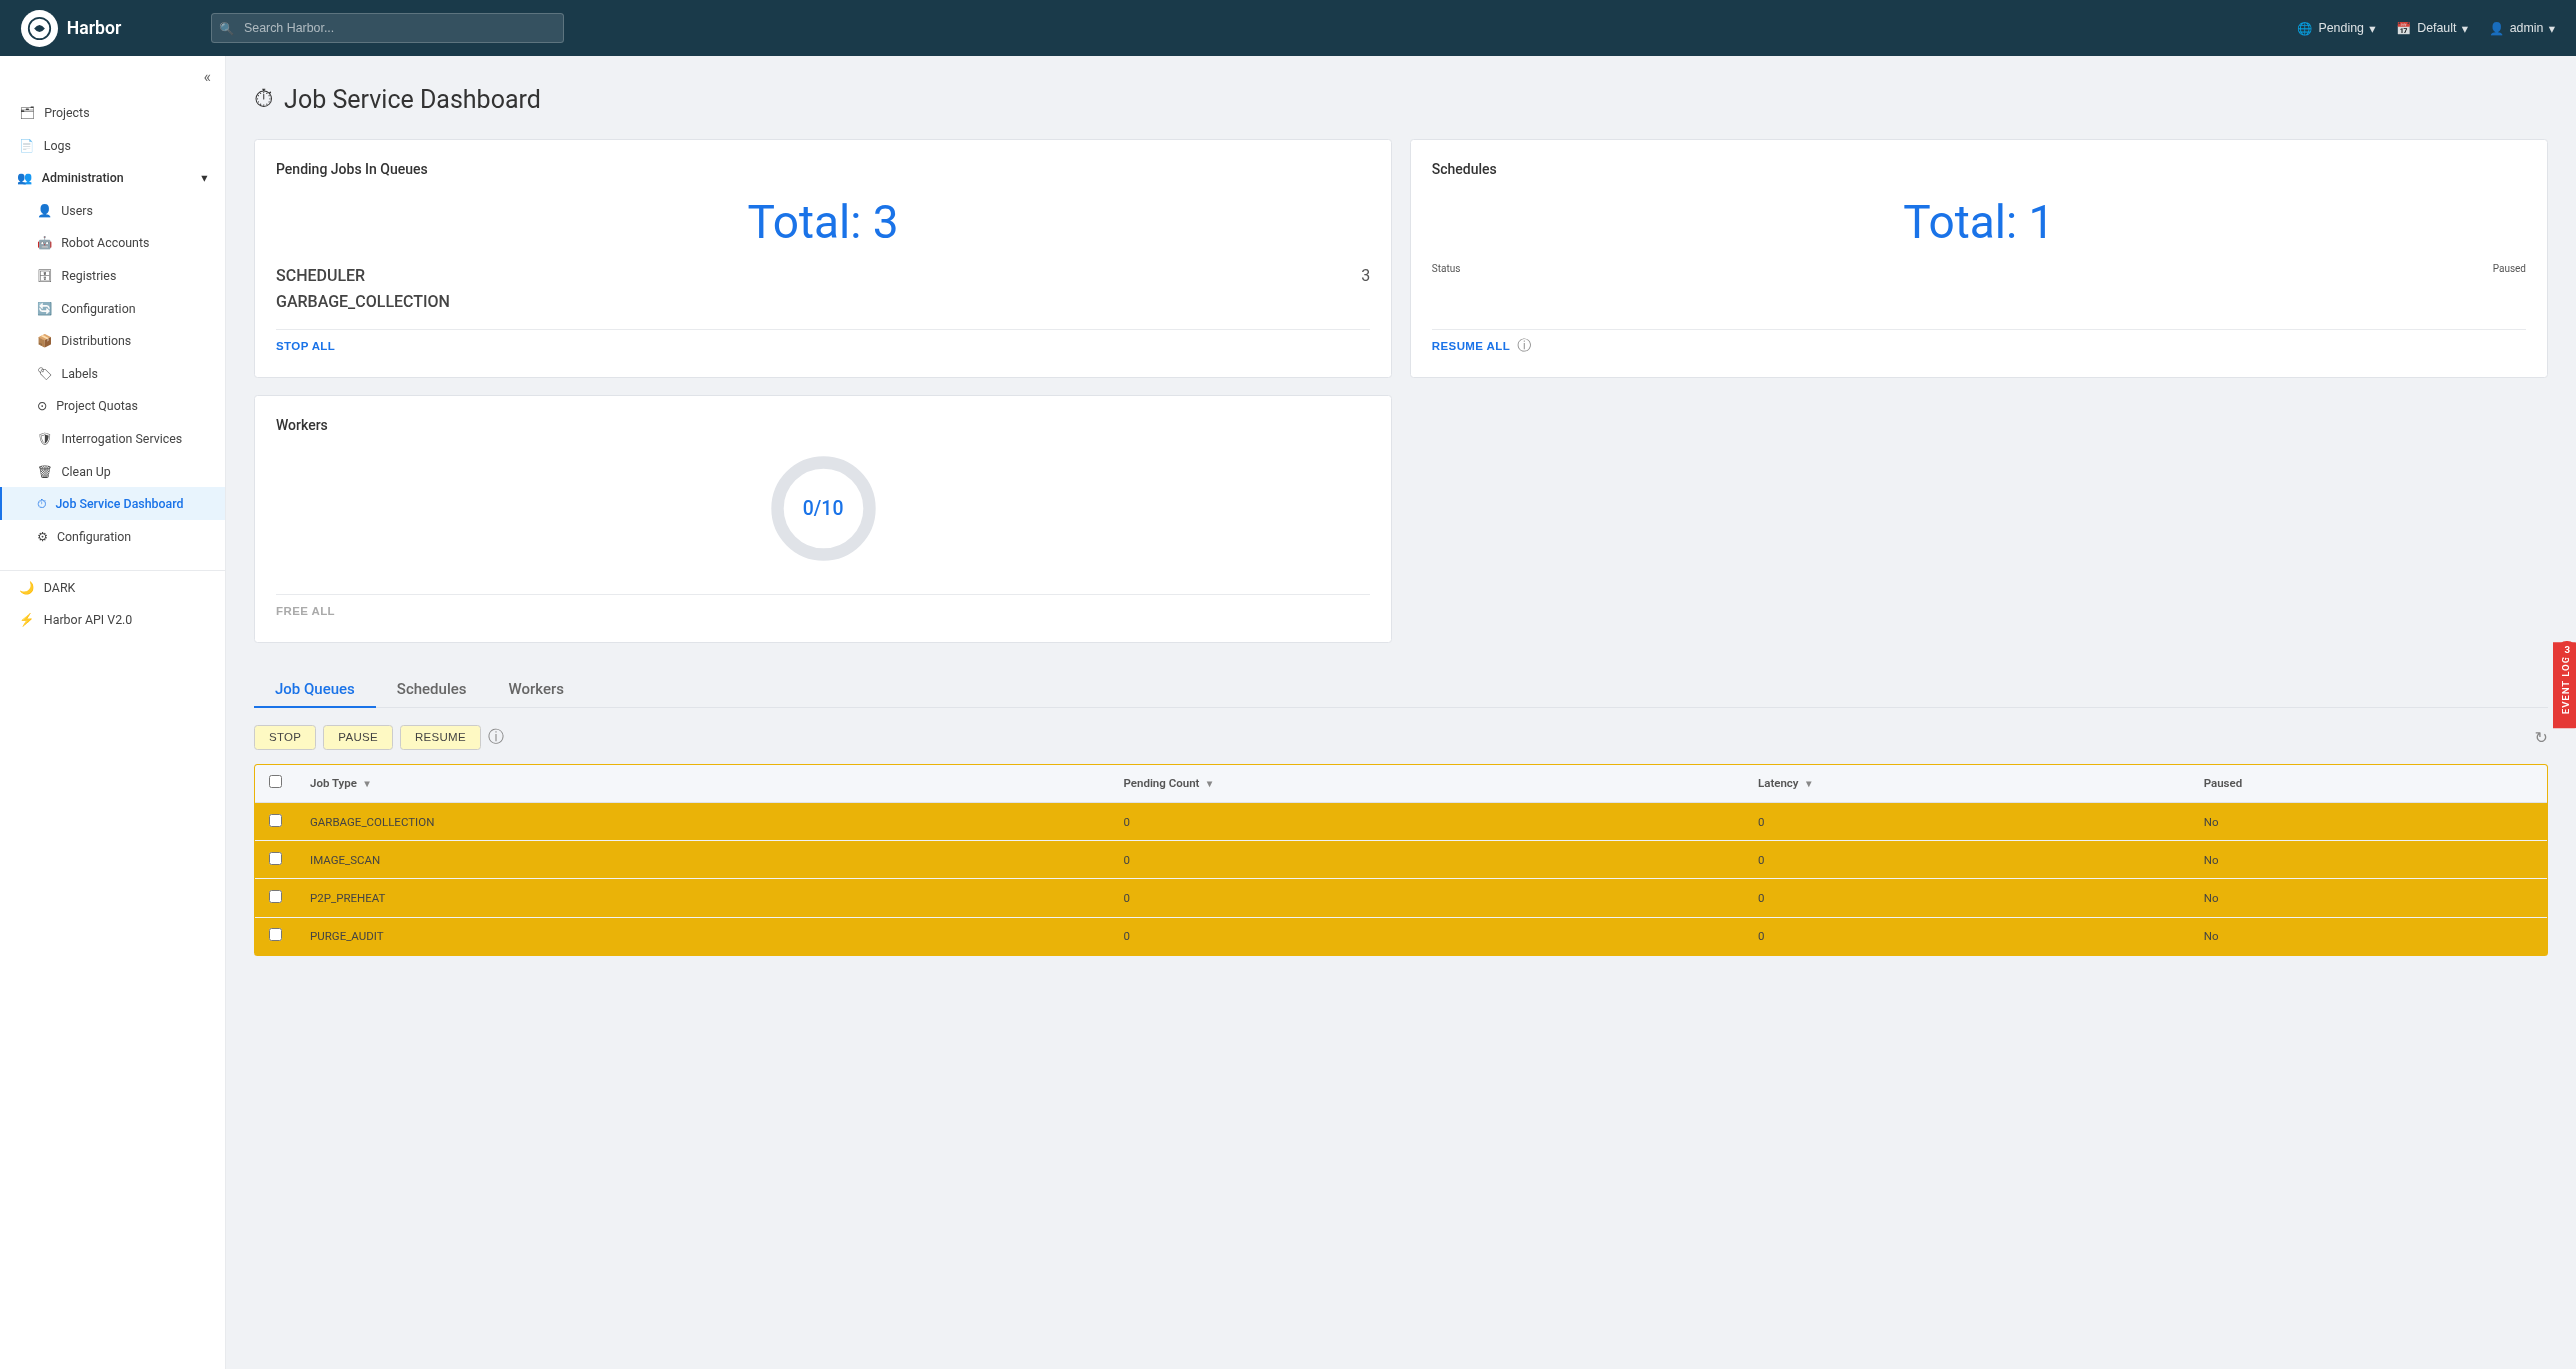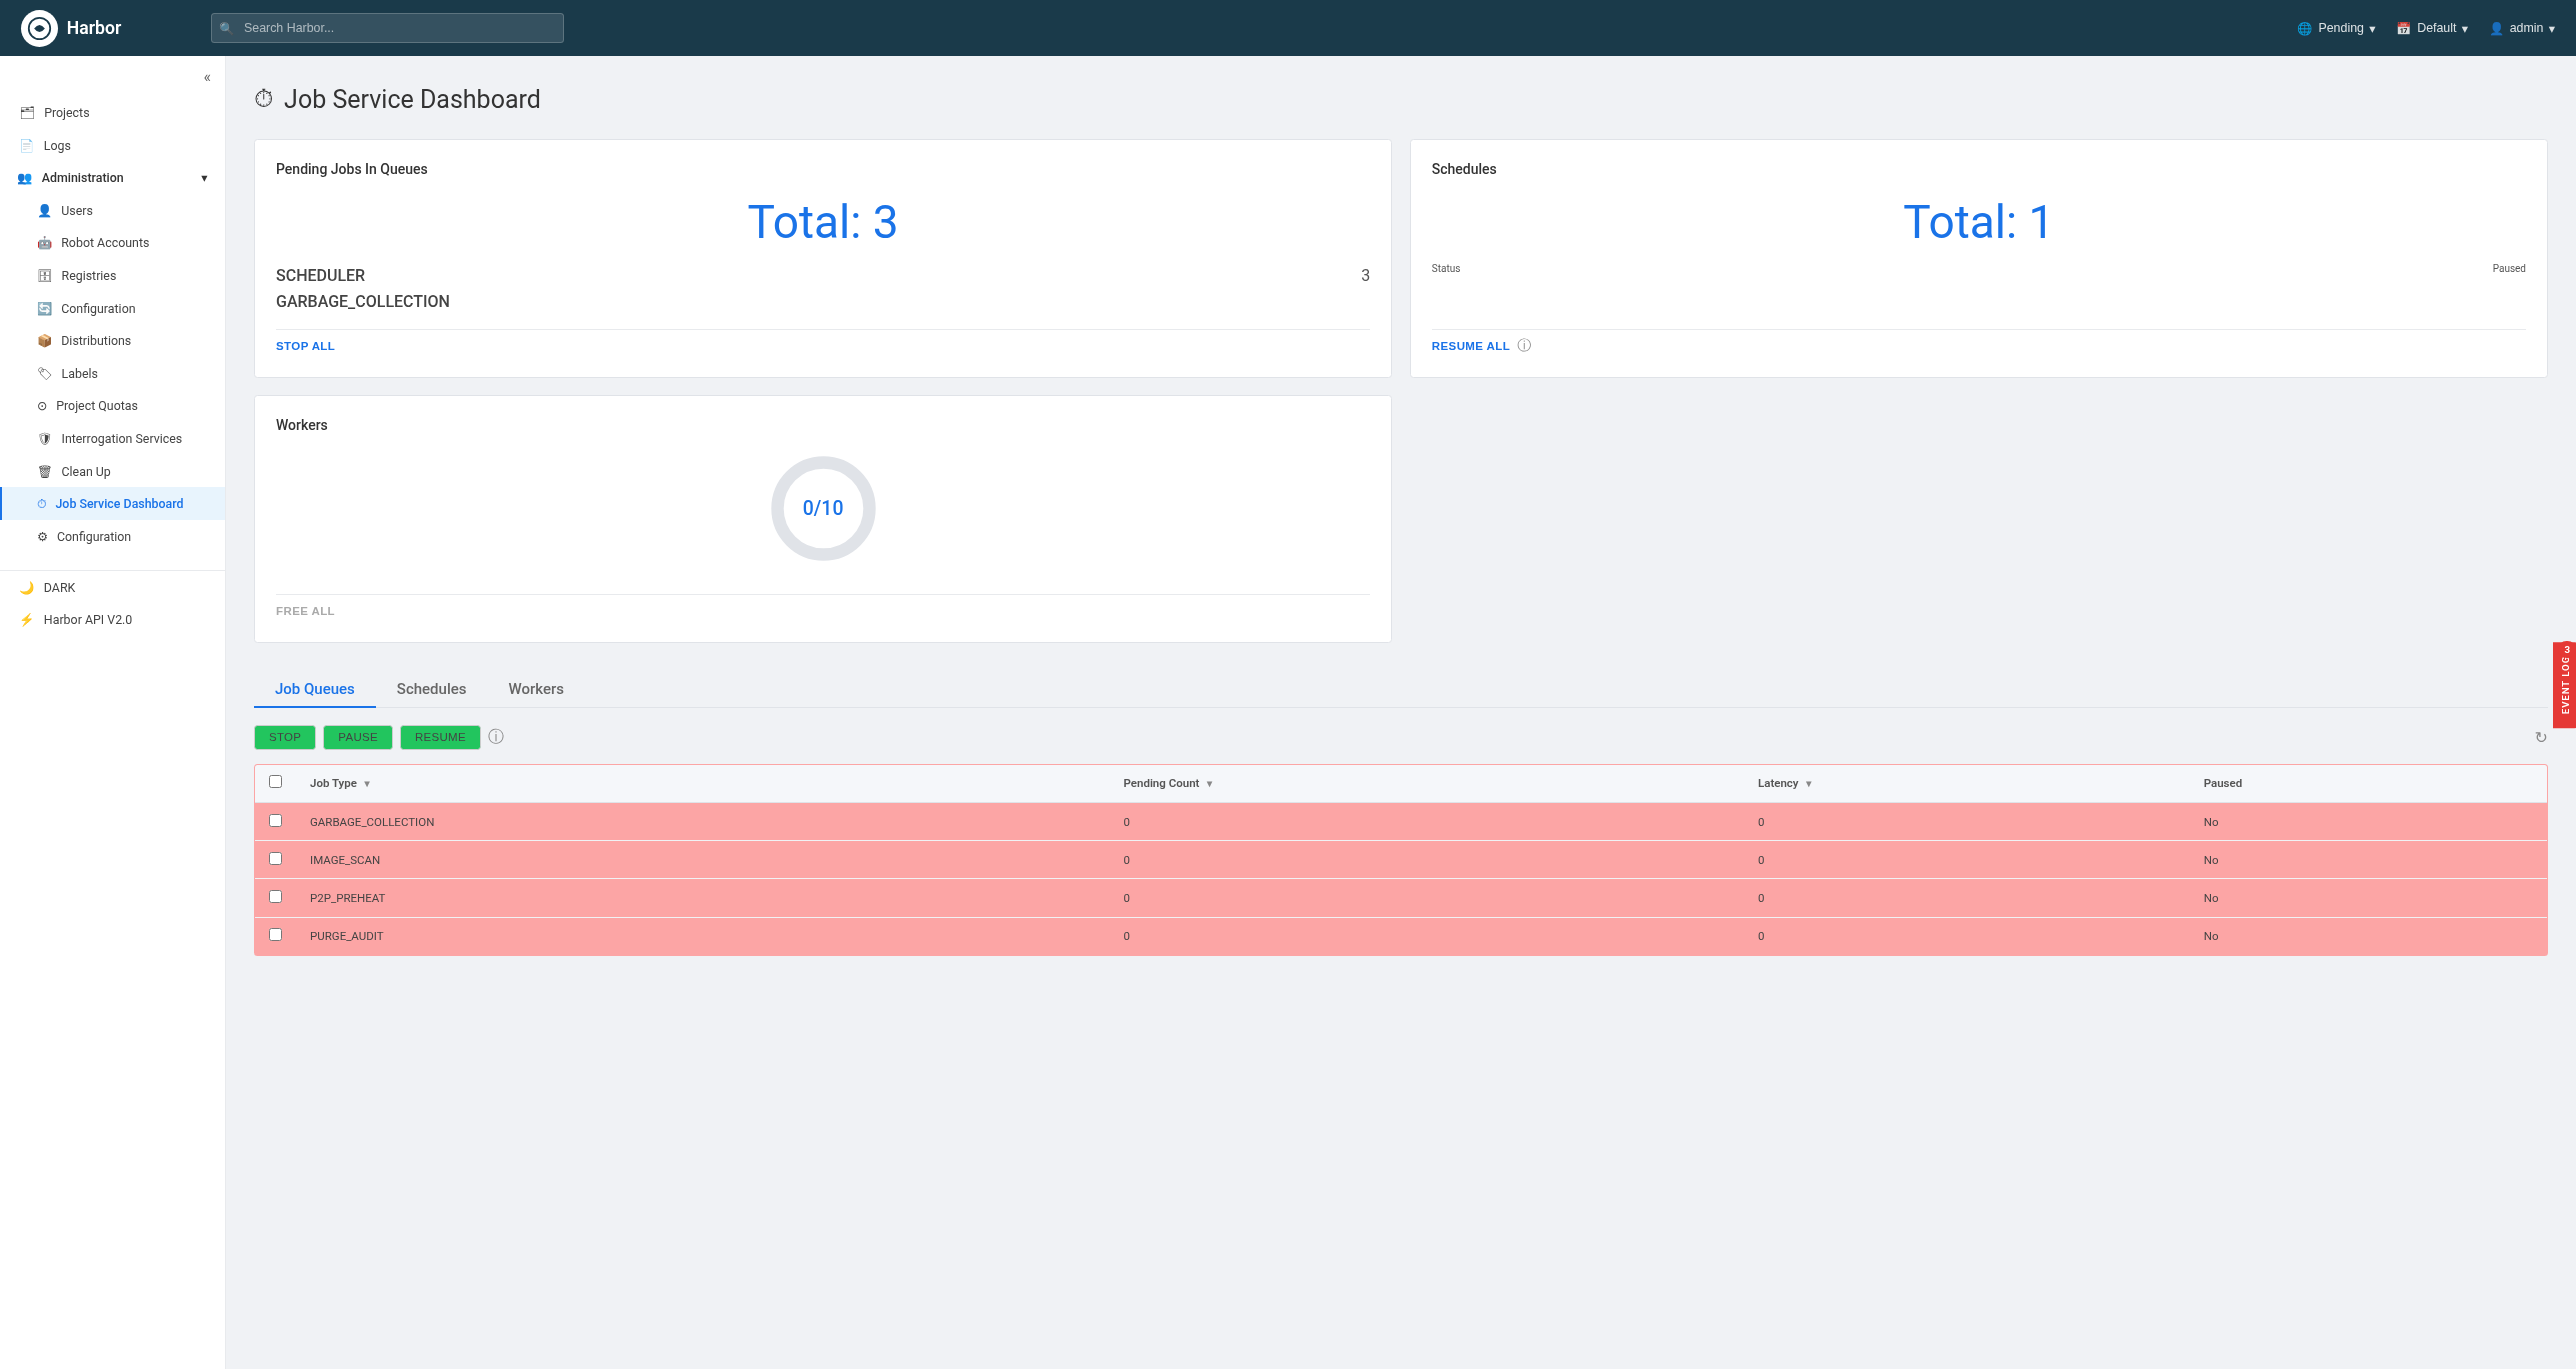--- a/index.html
+++ b/index.html
@@ -259,21 +259,21 @@
     
     .table-toolbar {
       display: flex;
       align-items: center;
       gap: 7px;
       margin-bottom: 14px;
     }
     .toolbar-btn {
       padding: 5.3px 14px;
       border: 0.9px solid #ccc;
-      background: #22c55e;
+      background: #fef9c3;
       border-radius: 3.5px;
       font-size: 11.5px;
       color: #444;
       cursor: pointer;
       text-transform: uppercase;
       font-weight: 500;
       letter-spacing: 0.3px;
     }
     .info-icon-btn {
       background: none;
@@ -290,21 +290,21 @@
       border: none;
       color: #888;
       font-size: 16px;
       cursor: pointer;
     }
 
     
     .data-table {
       width: 100%;
       border-collapse: collapse;
-      background: #fca5a5;
+      background: #eab308;
       border: 0.9px solid #e0e3e8;
       border-radius: 3.5px;
       overflow: hidden;
     }
     .data-table thead th {
       background: #f5f7fa;
       padding: 10.6px 14px;
       text-align: left;
       font-size: 11.5px;
       color: #555;

